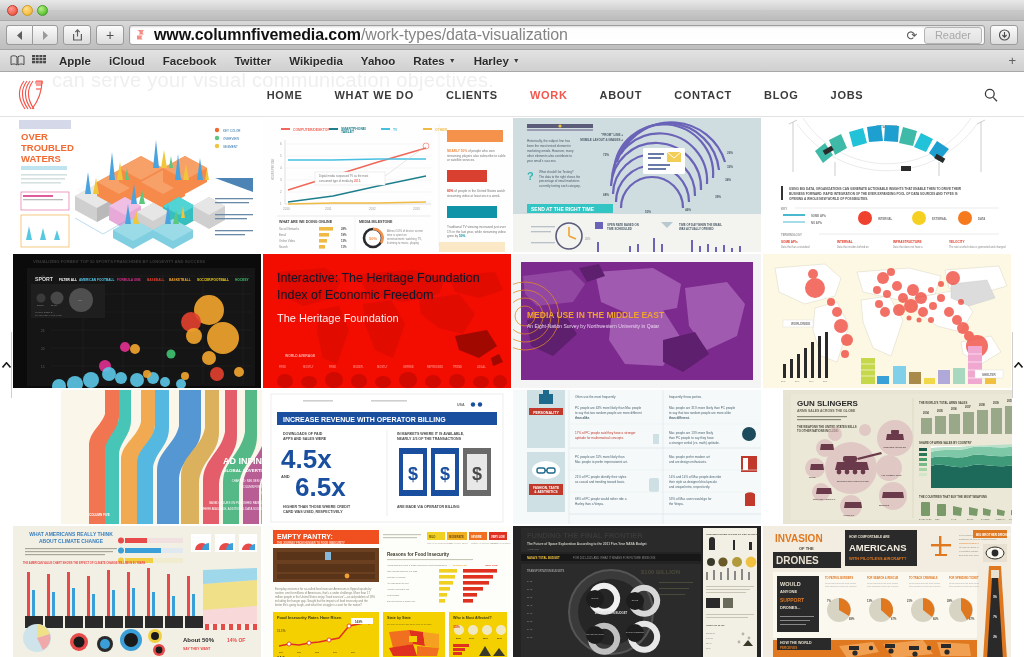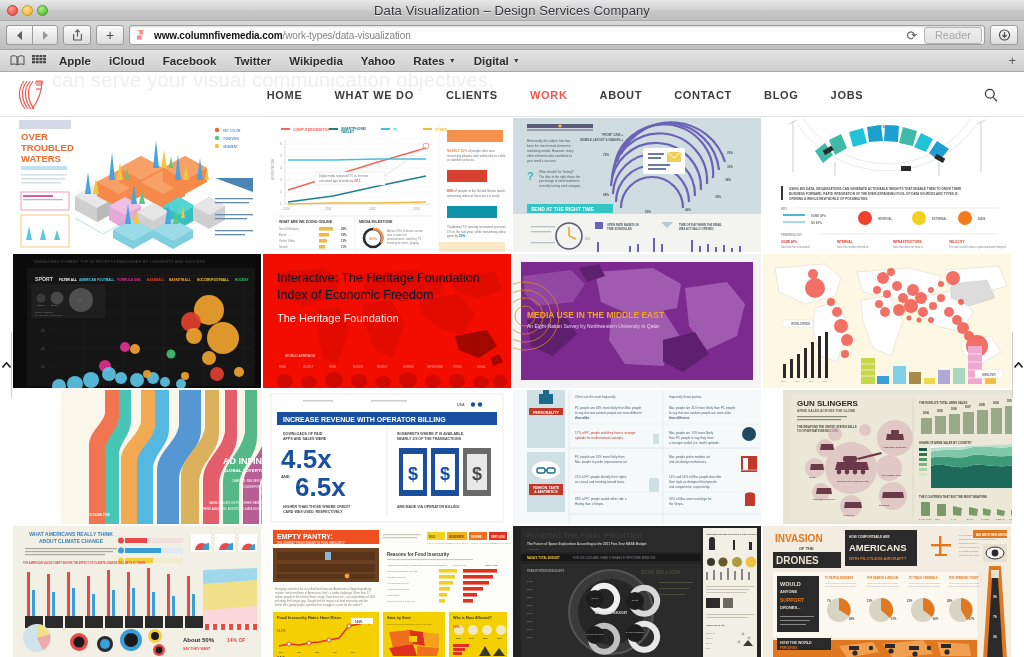--- a/index.html
+++ b/index.html
@@ -55,21 +55,21 @@
     flex: 1; height: 20px;
     background: linear-gradient(to bottom, #fdfdfd, #ffffff);
     border: 1px solid #9e9e9e;
     border-radius: 3px;
     display: flex; align-items: center;
     padding: 0 2px 0 6px;
     position: relative;
     box-shadow: inset 0 1px 2px rgba(0,0,0,.14);
   }
   .favicon { width: 13px; height: 12px; margin-right: 5px; flex: none; }
-  .url-text { font-size: 10px; color: #848484; white-space: nowrap; letter-spacing: -0.1px; text-align: center;}
+  .url-text { font-size: 16px; color: #848484; white-space: nowrap; letter-spacing: -0.1px; text-align: center;}
   .url-text b { color: #111; font-weight: bold; }
   .reload {
     margin-left: auto; width: 20px; height: 18px;
     display:flex; align-items:center; justify-content:center;
     font-size: 13px; color: #5a5a5a;
   }
   .reader {
     height: 17px; padding: 0 10px; margin-left: 2px;
     border: 1px solid #b4b4b4; border-radius: 3px;
     background: linear-gradient(to bottom,#efefef,#e2e2e2);
@@ -187,21 +187,20 @@
 <body>
 
 <div class="browser">
 
   <div class="titlebar">
     <div class="traffic">
       <span class="tl red"></span>
       <span class="tl yellow"></span>
       <span class="tl green"></span>
     </div>
-    <div class="win-title">Data Visualization – Design Services Company</div>
   </div>
 
   <div class="toolbar">
     <div class="btngrp">
       <div class="tb-btn">
         <svg width="8" height="9" viewBox="0 0 8 9">
             <path d="M6 0 L1 4.5 L6 9 Z" fill="#5d5d5d"></path>
           </svg>
       </div>
       <div class="tb-btn">
@@ -280,21 +279,21 @@
         <span>Wikipedia</span>
       </span>
     <span class="bm-item">
         <span>Yahoo</span>
       </span>
     <span class="bm-item">
         <span>Rates</span>
         <span class="caret">▼</span>
       </span>
     <span class="bm-item">
-        <span>Digital</span>
+        <span>Harley</span>
         <span class="caret">▼</span>
       </span>
     <span class="bm-plus">+</span>
   </div>
 
   <div class="page">
 
     <div class="site-header">
       <div class="ghost-text">can serve your visual communication objectives.</div>
       <div class="logo">

